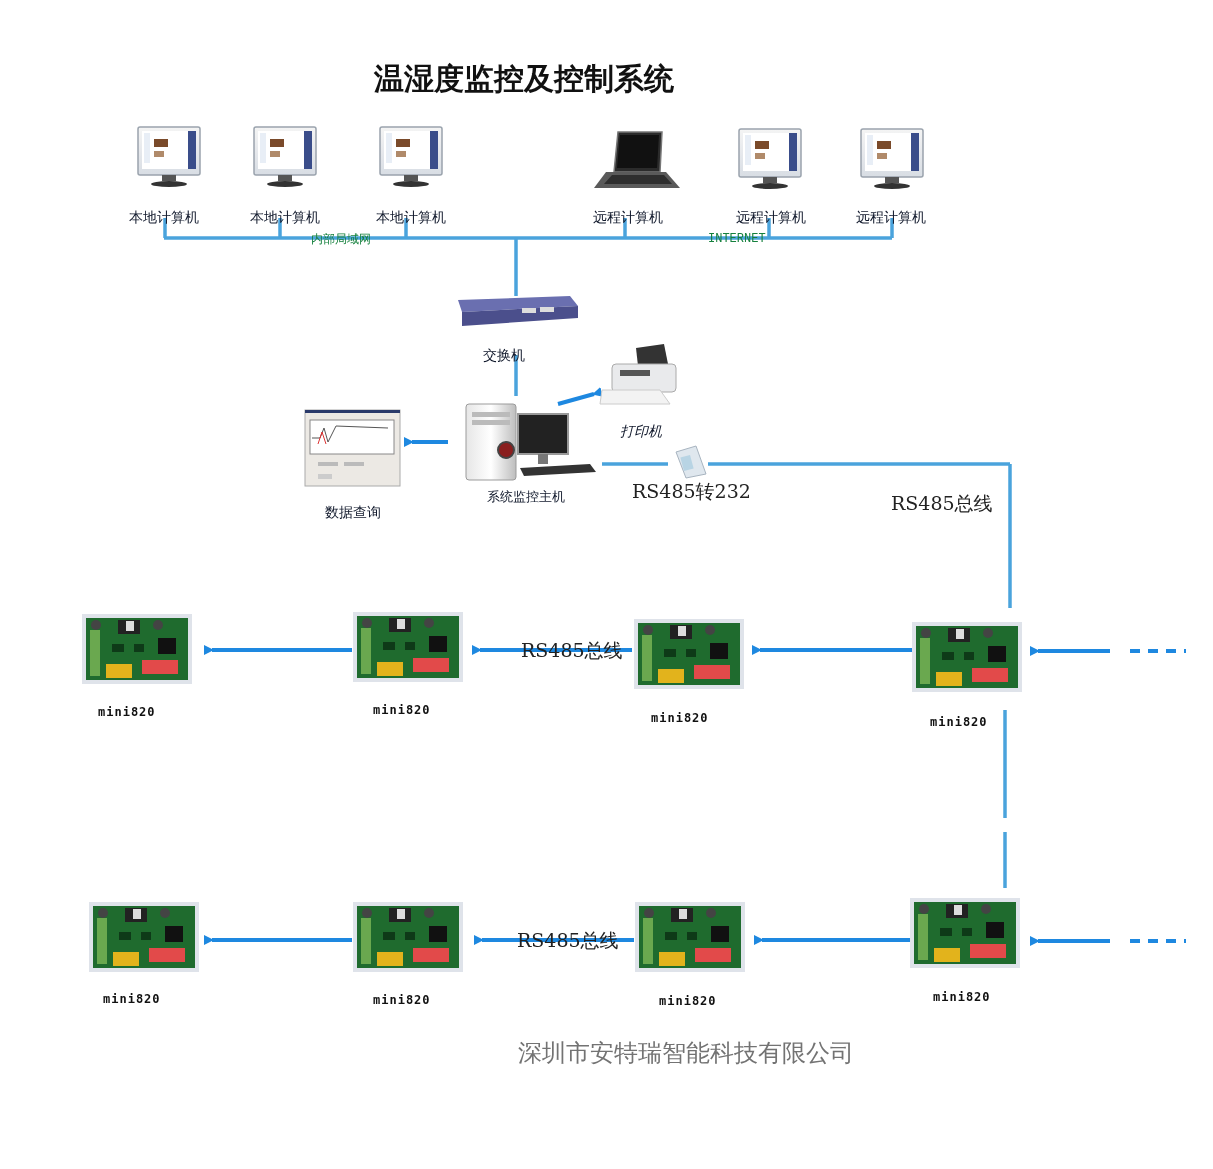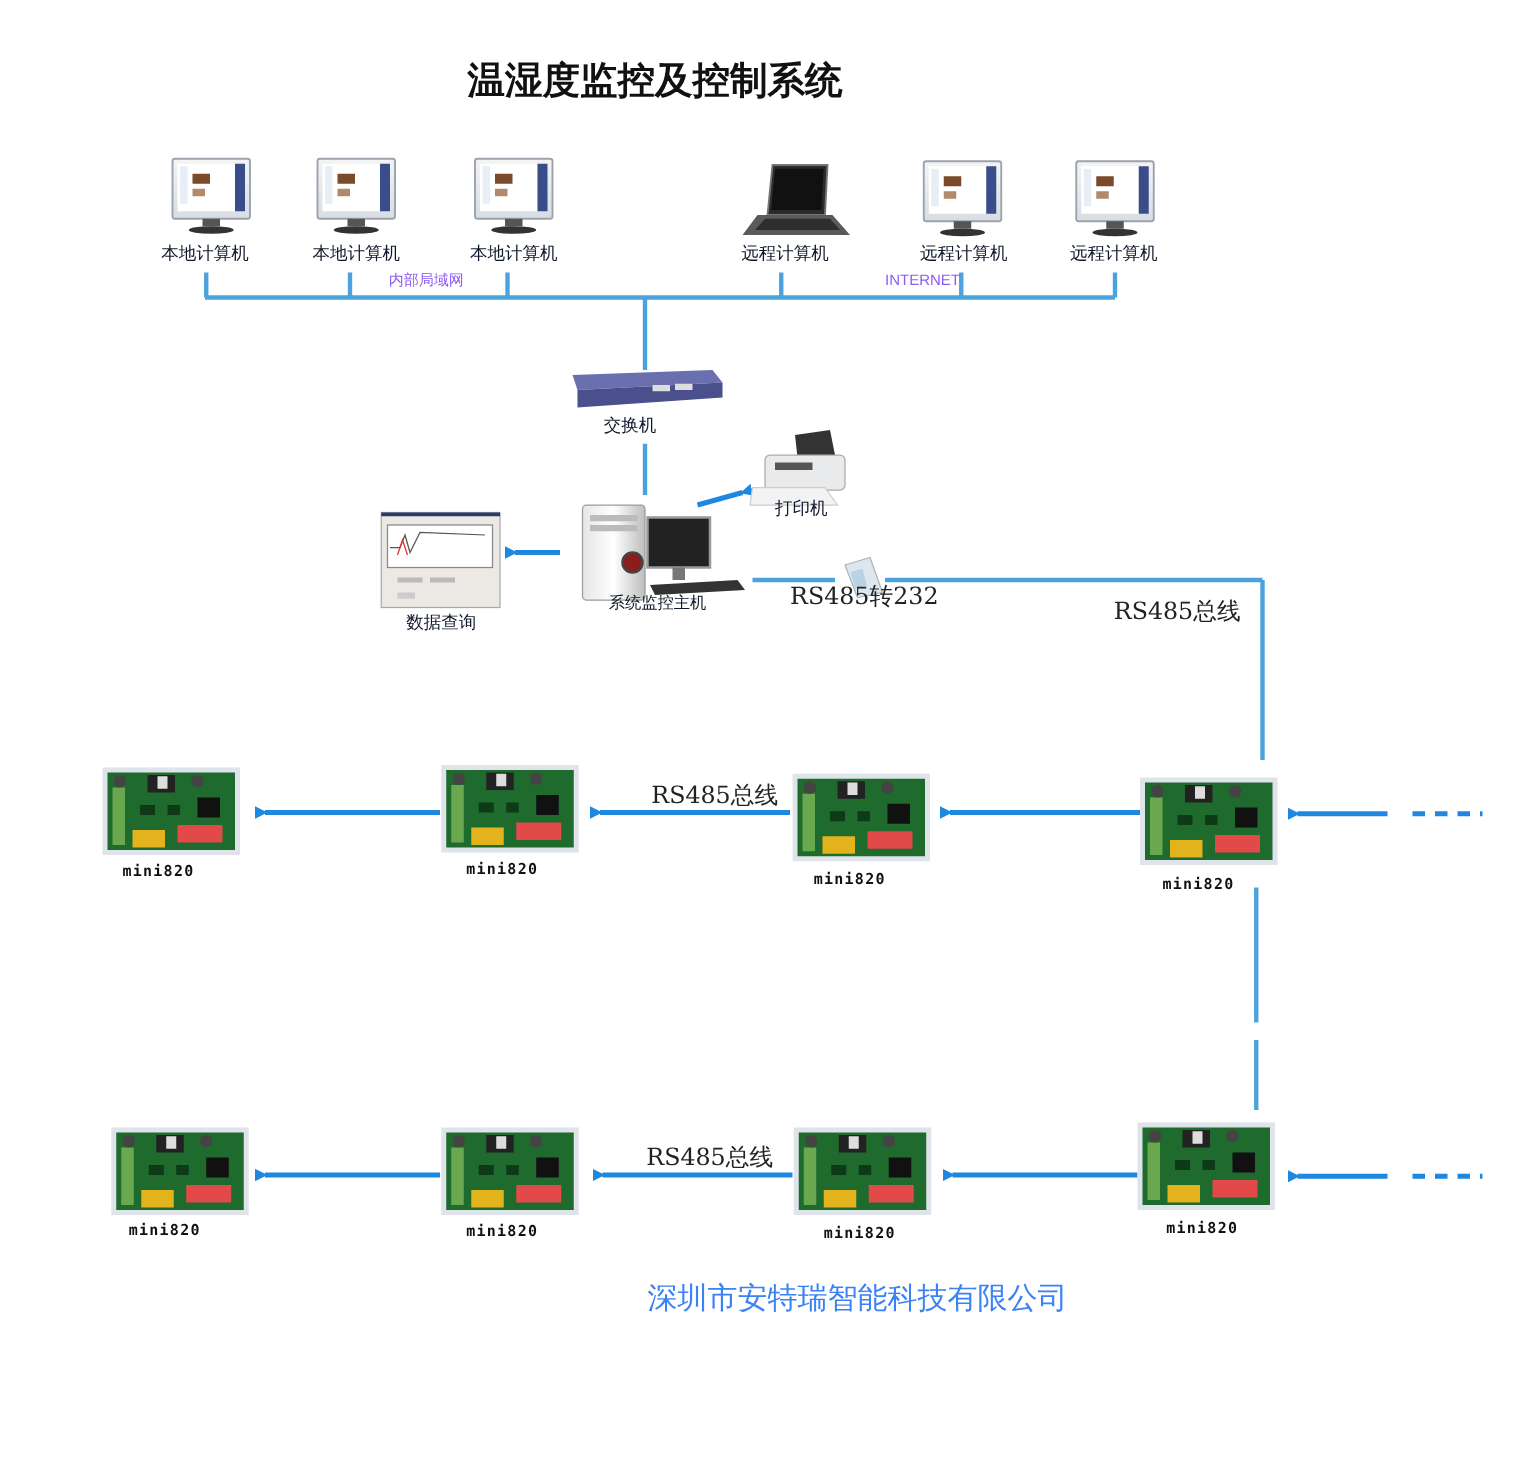--- a/index.html
+++ b/index.html
@@ -1,24 +1,24 @@
 <!DOCTYPE html>
 <html><head>
 <meta charset="utf-8">
 <style>
   html, body { margin: 0; padding: 0; background: #ffffff; }
   body { width: 1213px; height: 1169px; position: relative; overflow: hidden; font-family: "DejaVu Sans", sans-serif; }
   #canvas { position: absolute; left: 0; top: 0; }
-  .lbl { position: absolute; white-space: nowrap; color: #111; }
+  .lbl { position: absolute; white-space: nowrap; color: #111; margin-top: 15px; }
   .title { font-family: "DejaVu Serif", serif; font-size: 30px; font-weight: bold; color: #111; }
   .cn { font-family: "DejaVu Sans", sans-serif; font-size: 14px; color: #0f172a; }
-  .net { font-family: Liberation Sans, sans-serif; font-size: 12px; color: #8b5cf6; }
+  .net { font-family: Liberation Mono, monospace; font-size: 12px; color: #15803d; }
   .serif { font-family: "DejaVu Serif", serif; font-size: 19px; color: #222; }
   .mono { font-family: "DejaVu Sans Mono", monospace; font-size: 12px; font-weight: bold; color: #111; letter-spacing: 1px; }
-  .company { font-family: Liberation Sans, sans-serif; font-size: 24px; color: #3b82f6; }
+  .company { font-family: Liberation Sans, sans-serif; font-size: 24px; color: #737373; }
 </style>
 </head>
 <body>
 
 <svg id="canvas" width="1213" height="1169" viewBox="0 0 1213 1169">
   <defs>
     <marker id="arrowhead" markerWidth="10" markerHeight="10" refX="2" refY="5" orient="auto" markerUnits="userSpaceOnUse">
       <path d="M10,0 L0,5 L10,10 Z" fill="#1e88e0"></path>
     </marker>
     <linearGradient id="screenGrad" x1="0" y1="0" x2="0" y2="1">
@@ -159,21 +159,21 @@
 <div class="lbl cn" style="left:250px; top:194px;">本地计算机</div>
 <div class="lbl cn" style="left:376px; top:194px;">本地计算机</div>
 <div class="lbl cn" style="left:593px; top:194px;">远程计算机</div>
 <div class="lbl cn" style="left:736px; top:194px;">远程计算机</div>
 <div class="lbl cn" style="left:856px; top:194px;">远程计算机</div>
 
 <div class="lbl net" style="left:311px; top:216px;">内部局域网</div>
 <div class="lbl net" style="left:708px; top:217px;">INTERNET</div>
 
 <div class="lbl cn" style="left:483px; top:332px;">交换机</div>
-<div class="lbl cn" style="left:620px; top:398px;">打印机</div>
+<div class="lbl cn" style="left:620px; top:408px;font-style:italic;">打印机</div>
 <div class="lbl cn" style="left:325px; top:489px;">数据查询</div>
 <div class="lbl cn" style="left:487px; top:473px; font-size:13px;">系统监控主机</div>
 <div class="lbl serif" style="left:632px; top:464px;">RS485转232</div>
 <div class="lbl serif" style="left:891px; top:476px;">RS485总线</div>
 
 <div class="lbl serif" style="left:521px; top:623px;">RS485总线</div>
 <div class="lbl mono" style="left:98px; top:690px;">mini820</div>
 <div class="lbl mono" style="left:373px; top:688px;">mini820</div>
 <div class="lbl mono" style="left:651px; top:696px;">mini820</div>
 <div class="lbl mono" style="left:930px; top:700px;">mini820</div>

